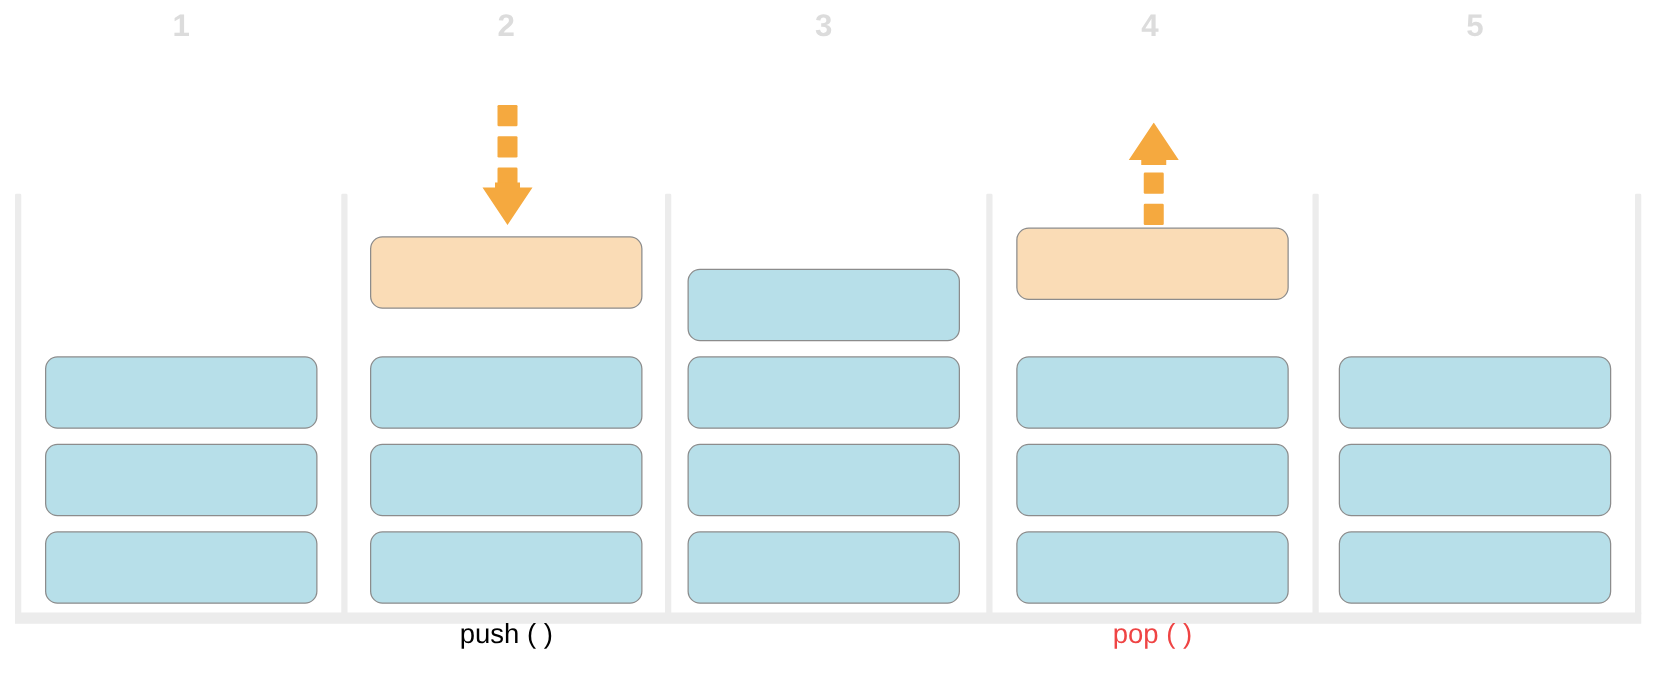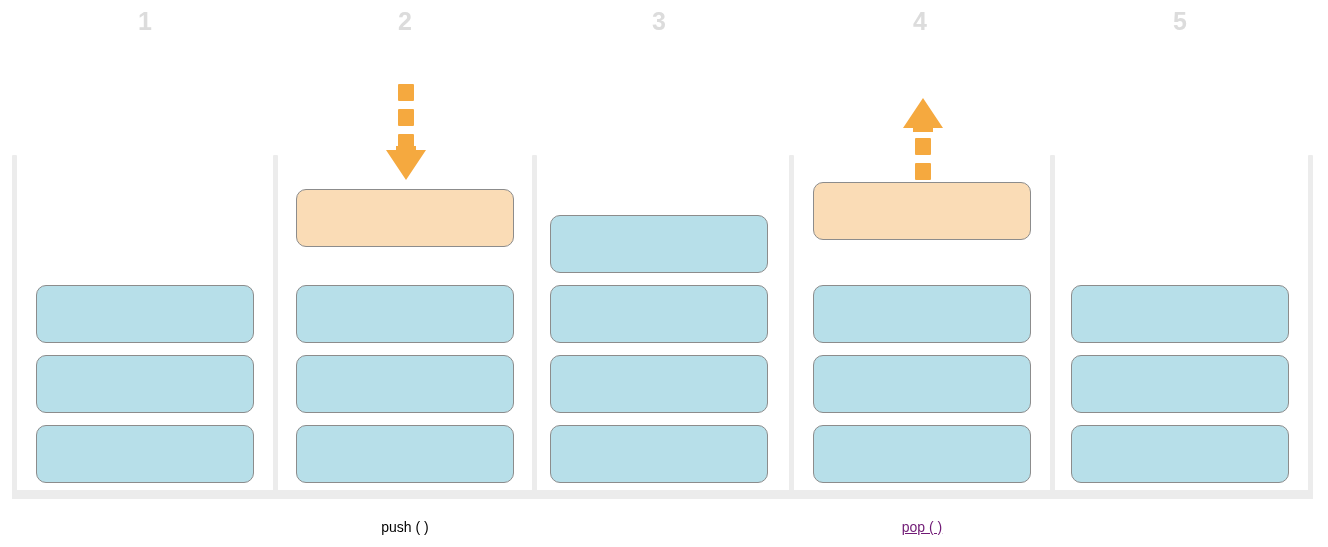--- a/index.html
+++ b/index.html
@@ -70,24 +70,24 @@
   }
 
   
   .arrow {
     position: absolute;
   }
 
   
   .op-label {
     position: absolute;
-    top: 512px;
+    top: 492px;
     width: 240px;
     text-align: center;
-    font-size: 14px;
+    font-size: 22px;
     color: #000000;
     line-height: 30px;
     user-select: none;
   }
 </style>
 </head>
 <body>
 
 <div id="stage">
 
@@ -140,16 +140,16 @@
       </svg>
       <svg width="44" height="84" viewBox="0 0 44 84" class="arrow" style="left: 901px; top: 98px;">
         <polygon points="22,0 2,30 12,30 12,34 32,34 32,30 42,30" fill="#f5a93f"></polygon>
         <rect x="14" y="40" width="16" height="17" rx="1" fill="#f5a93f"></rect>
         <rect x="14" y="65" width="16" height="17" rx="1" fill="#f5a93f"></rect>
       </svg>
     </div>
 
   <div id="caption-layer">
       <div class="op-label" style="left: 285px; color: rgb(0, 0, 0);">push ( )</div>
-      <div class="op-label" style="left: 802px; color: #701a75; text-decoration: underline;">pop ( )</div>
+      <div class="op-label" style="left: 802px; color: #ef4444;">pop ( )</div>
     </div>
 
 </div>
 
 </body></html>

